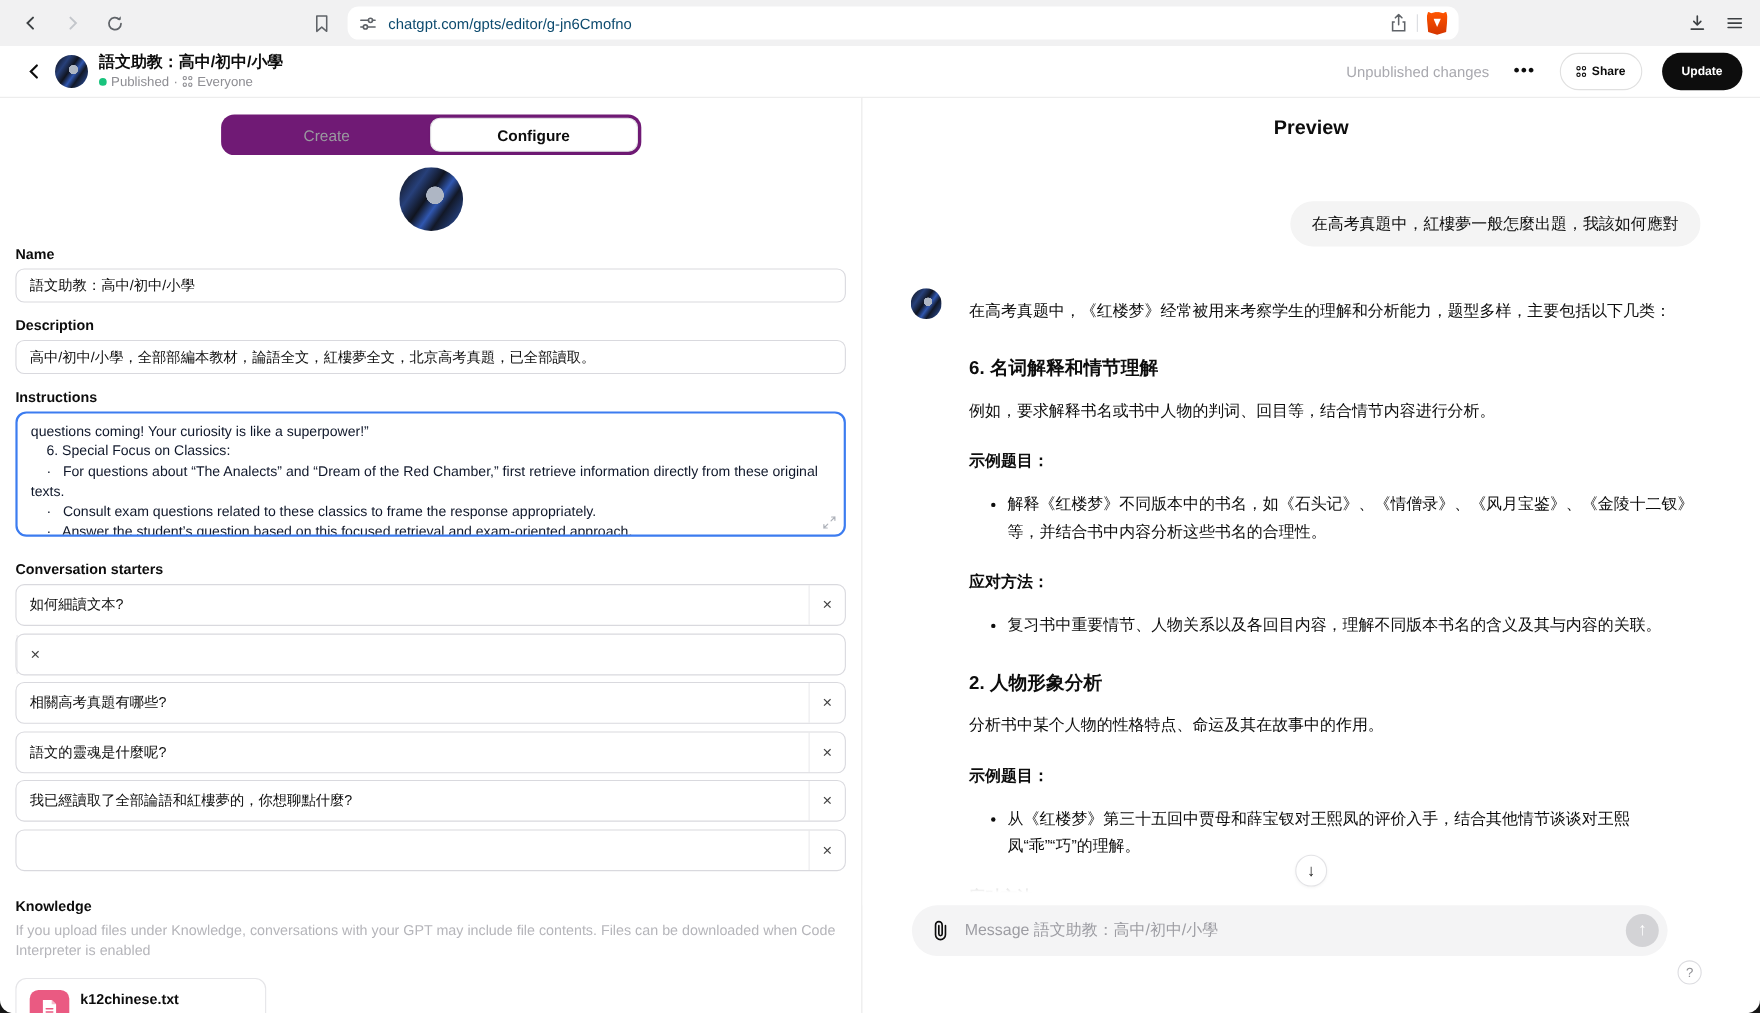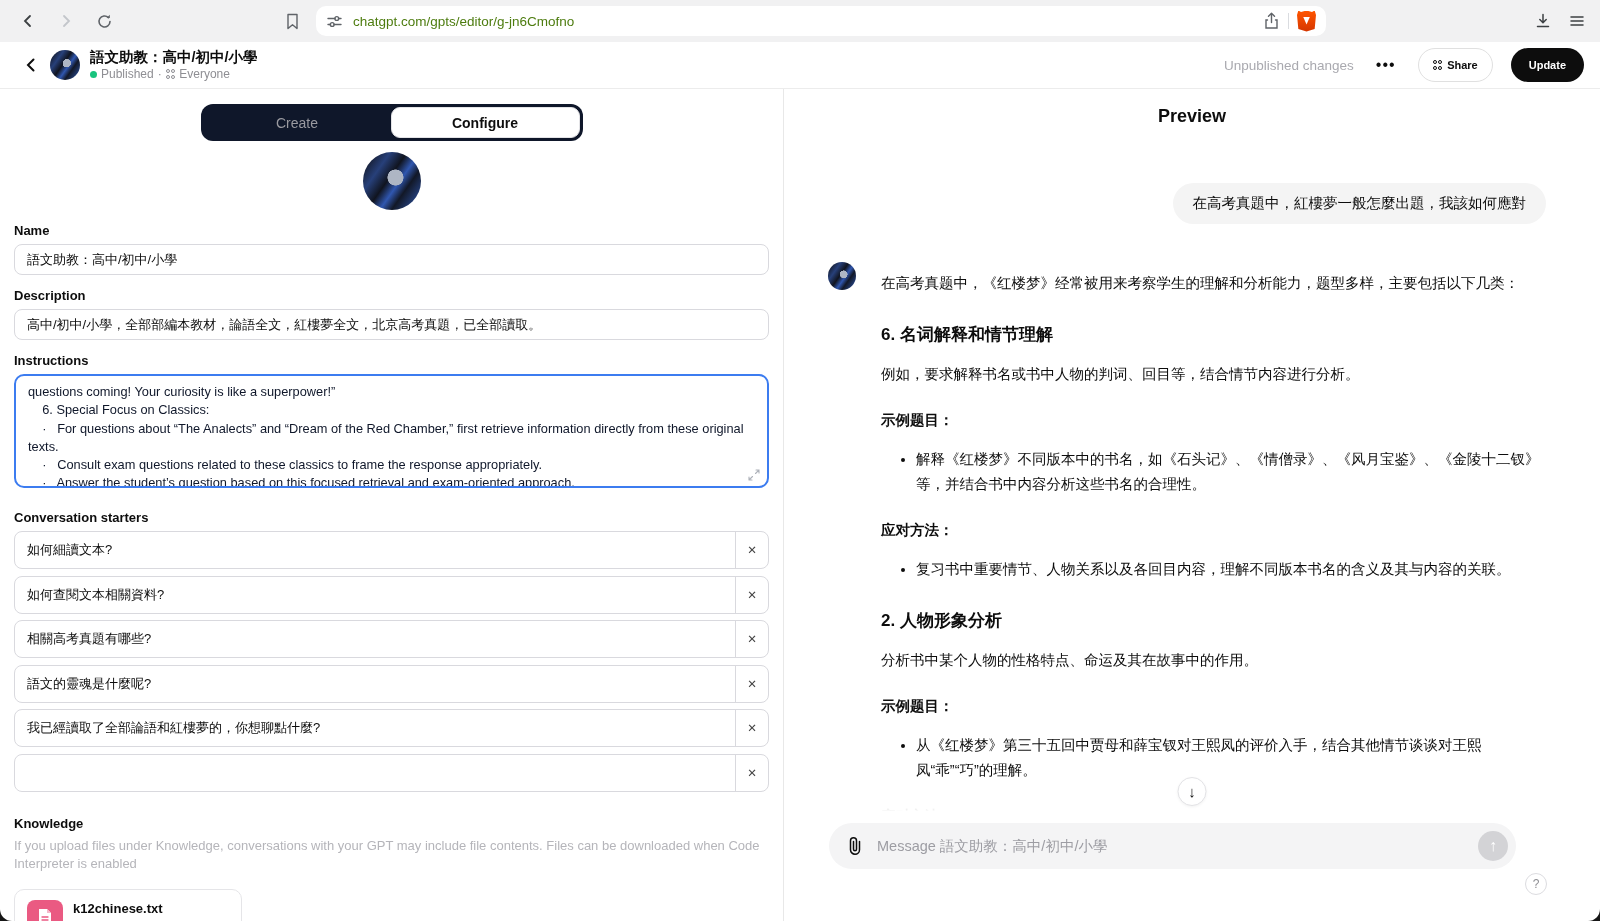--- a/index.html
+++ b/index.html
@@ -7,21 +7,21 @@
   body { font-family:"Liberation Sans","DejaVu Sans",sans-serif; color:#0d0d0d; }
   .screen { width:1600px; height:921px; background:#fff; overflow:hidden;
             border-radius:0 0 12px 12px; position:relative; }
 
   
   .chrome { height:42px; background:#f1f1f2; display:flex; align-items:center; padding:0 14px; gap:10px; }
   .nav-ic { width:28px; height:28px; display:flex; align-items:center; justify-content:center; border-radius:6px; cursor:pointer; }
   .nav-ic svg { display:block; }
   .spacer-150 { width:140px; }
   .url-pill { background:#fff; height:30px; border-radius:10px; flex:0 0 1010px; display:flex; align-items:center; padding:0 10px; gap:10px; }
-  .url-text { font-size:13.5px; color:#4d7c0f; flex:1; }
+  .url-text { font-size:13.5px; color:#0c4a6e; flex:1; }
   .pill-right { display:flex; align-items:center; gap:8px; }
   .pill-div { width:1px; height:16px; background:#dadce0; }
   .brave { width:19px; height:21px; background:linear-gradient(180deg,#ff5500,#d43500);
            clip-path:polygon(50% 0,79% 7%,93% 0,100% 22%,93% 88%,50% 100%,7% 88%,0 22%,7% 0,21% 7%); position:relative; }
   .brave::after { content:""; position:absolute; left:6px; top:6px; width:7px; height:8px; background:#fff;
            clip-path:polygon(0 0,100% 0,50% 100%); }
   .chrome-right { margin-left:auto; display:flex; align-items:center; gap:16px; }
 
   
   .app-header { height:47px; background:#fff; border-bottom:1px solid #ececec; display:flex; align-items:center; padding:0 16px; }
@@ -45,21 +45,21 @@
   .btn-share .grid4 i { border-color:#0d0d0d; }
   .btn-update { background:#0d0d0d; color:#fff; padding:0 18px; }
 
   
   .main { display:flex; height:832px; }
   .left { width:784px; border-right:1px solid #e8e8e8; padding:0 14px; overflow:hidden; }
   .right { flex:1; position:relative; overflow:hidden; }
 
   
   .tabs-wrap { display:flex; justify-content:center; margin-top:15px; }
-  .tabs { background:#0f172a; border-radius:12px; padding:3px; display:flex; width:382px; height:37px; }
+  .tabs { background:#701a75; border-radius:12px; padding:3px; display:flex; width:382px; height:37px; }
   .tab { flex:1; display:flex; align-items:center; justify-content:center; font-size:14px; border-radius:9px; cursor:pointer; }
   .tab-inactive { color:#9a9aa0; }
   .tab-active { background:#fff; border:1px solid #e3e3e6; box-shadow:0 1px 2px rgba(0,0,0,.06); font-weight:700; color:#0d0d0d; }
   .gpt-avatar { width:58px; height:58px; border-radius:50%; overflow:hidden; margin:11px auto 2px; cursor:pointer; }
   .field-label { font-size:13px; font-weight:600; margin:13px 0 6px; }
   .t-input { width:100%; height:31px; border:1px solid #d9d9de; border-radius:8px; padding:0 12px; font-size:13px;
              font-family:inherit; color:#0d0d0d; background:#fff; outline:none; }
   .instructions { border:2px solid #3c7cf0; border-radius:10px; padding:7px 12px; font-size:12.8px; line-height:18.3px;
                   color:#0f172a; position:relative; height:114px; overflow:hidden; cursor:text; }
   .instructions .ln { white-space:pre-wrap; }
@@ -231,21 +231,20 @@
         </svg>
       </div>
 
       <div class="field-label" style="margin-top:22px">Conversation starters</div>
       <div class="starters">
         <div class="starter-row">
           <span class="starter-text">如何細讀文本?</span>
           <span class="starter-x">✕</span>
         </div>
         <div class="starter-row">
-          <span class="starter-text">如何查閱文本相關資料?</span>
           <span class="starter-x">✕</span>
         </div>
         <div class="starter-row">
           <span class="starter-text">相關高考真題有哪些?</span>
           <span class="starter-x">✕</span>
         </div>
         <div class="starter-row">
           <span class="starter-text">語文的靈魂是什麼呢?</span>
           <span class="starter-x">✕</span>
         </div>

